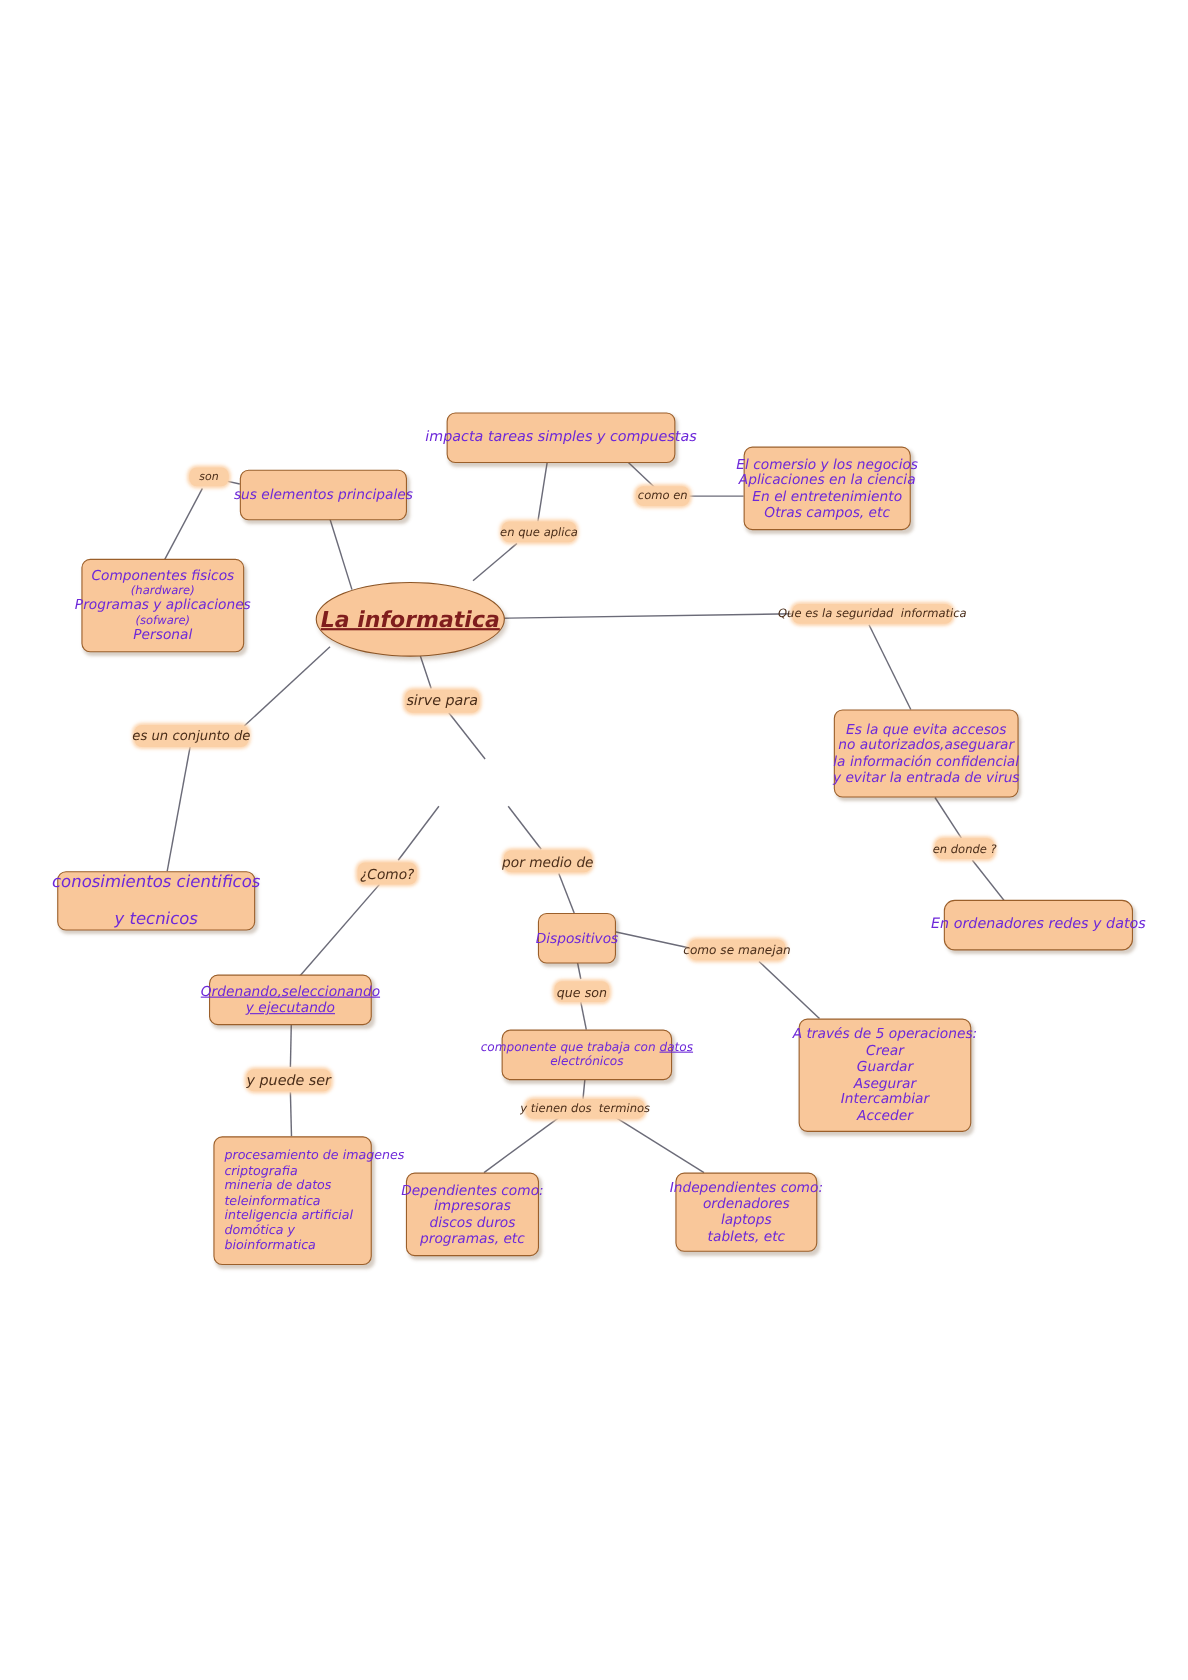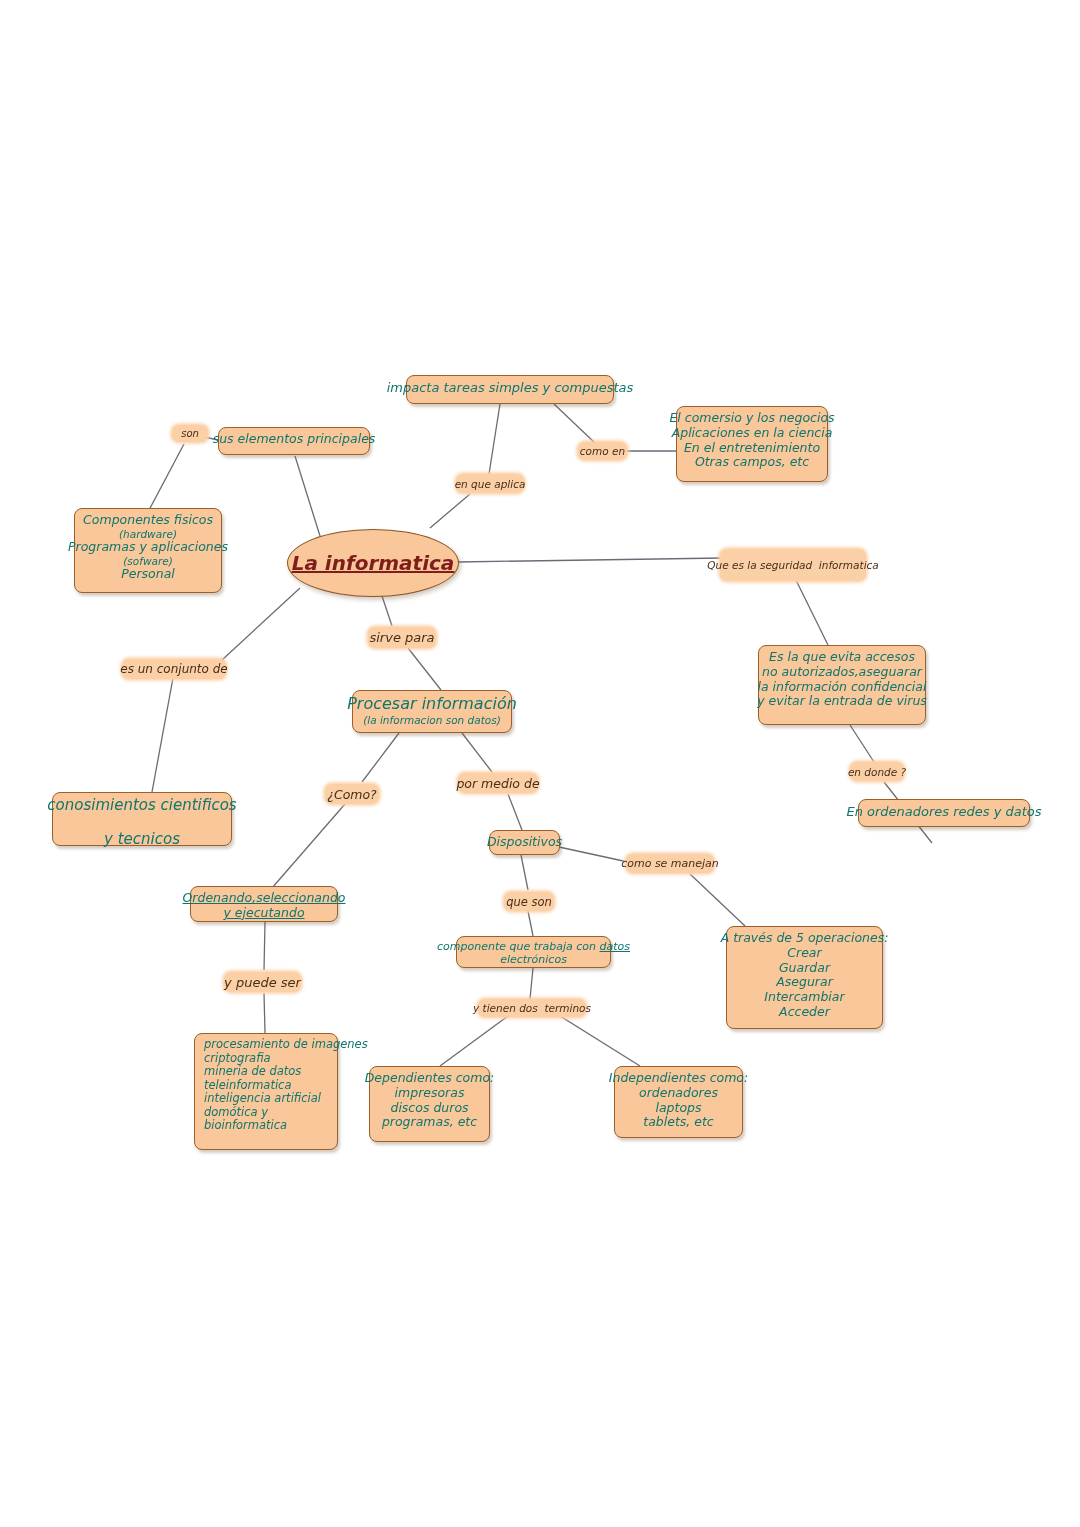--- a/index.html
+++ b/index.html
@@ -33,29 +33,30 @@
   }
 
   
   .node {
     position: absolute;
     box-sizing: border-box;
     background: #f9c79a;
     border: 1.4px solid #9b5f2a;
     border-radius: 8px;
     box-shadow: 2px 3px 3px rgba(120,90,60,0.30);
-    color: #0f766e;
+    color: #6d28d9;
     font-family: "DejaVu Sans", sans-serif;
     font-style: italic;
     display: flex;
     flex-direction: column;
     align-items: center;
+    justify-content: center;
     text-align: center;
     line-height: 1.18;
-    padding: 4px 9px;
+    padding: 22px 9px;
     z-index: 3;
   }
   .node .ln { display: block; white-space: pre; }
   .node .small {
     font-size: 10.5px;
     font-style: italic;
   }
   .node.left-align {
     align-items: flex-start;
     text-align: left;
@@ -190,33 +191,29 @@
     <span class="ln">Otras campos, etc</span>
   </div>
 
   <div class="node" style="left:758px; top:645px; width:168px; height:80px; font-size:12.5px;">
     <span class="ln">Es la que evita accesos</span>
     <span class="ln">no autorizados,aseguarar</span>
     <span class="ln">la información confidencial</span>
     <span class="ln">y evitar la entrada de virus</span>
   </div>
 
-  <div class="node" style="left:858px; top:799px; width:172px; height:28px; font-size:13px;">
+  <div class="node" style="left:858px; top:818px; width:172px; height:28px; font-size:13px;border-radius:10px;">
     <span class="ln">En ordenadores redes y datos</span>
   </div>
 
   <div class="node" style="left:52px; top:792px; width:180px; height:54px; font-size:15px;gap:16px;">
     <span class="ln">conosimientos cientificos</span>
     <span class="ln">y tecnicos</span>
   </div>
 
-  <div class="node" style="left:352px; top:690px; width:160px; height:43px; font-size:16px;">
-    <span class="ln">Procesar información</span>
-    <span class="ln small">(la informacion son datos)</span>
-  </div>
 
   <div class="node" style="left:190px; top:886px; width:148px; height:36px; font-size:12.5px;">
     <span class="ln u">Ordenando,seleccionando</span>
     <span class="ln u">y ejecutando</span>
   </div>
 
   <div class="node left-align" style="left:194px; top:1033px; width:144px; height:117px; font-size:11.5px;">
     <span class="ln">procesamiento de imagenes</span>
     <span class="ln">criptografia</span>
     <span class="ln">mineria de datos</span>
@@ -263,21 +260,21 @@
   </div>
 
   <div class="pill" style="left:456px; top:474px; width:68px; height:19px; font-size:10.5px;">
     <span>en que aplica</span>
   </div>
 
   <div class="pill" style="left:578px; top:442px; width:49px; height:18px; font-size:10.5px;">
     <span>como en</span>
   </div>
 
-  <div class="pill" style="left:720px; top:549px; width:146px; height:32px; font-size:10.5px;">
+  <div class="pill" style="left:720px; top:549px; width:146px; height:18px; font-size:10.5px;">
     <span>Que es la seguridad  informatica</span>
   </div>
 
   <div class="pill" style="left:850px; top:762px; width:54px; height:19px; font-size:10.5px;">
     <span>en donde ?</span>
   </div>
 
   <div class="pill" style="left:122px; top:659px; width:104px; height:20px; font-size:12px;">
     <span>es un conjunto de</span>
   </div>

